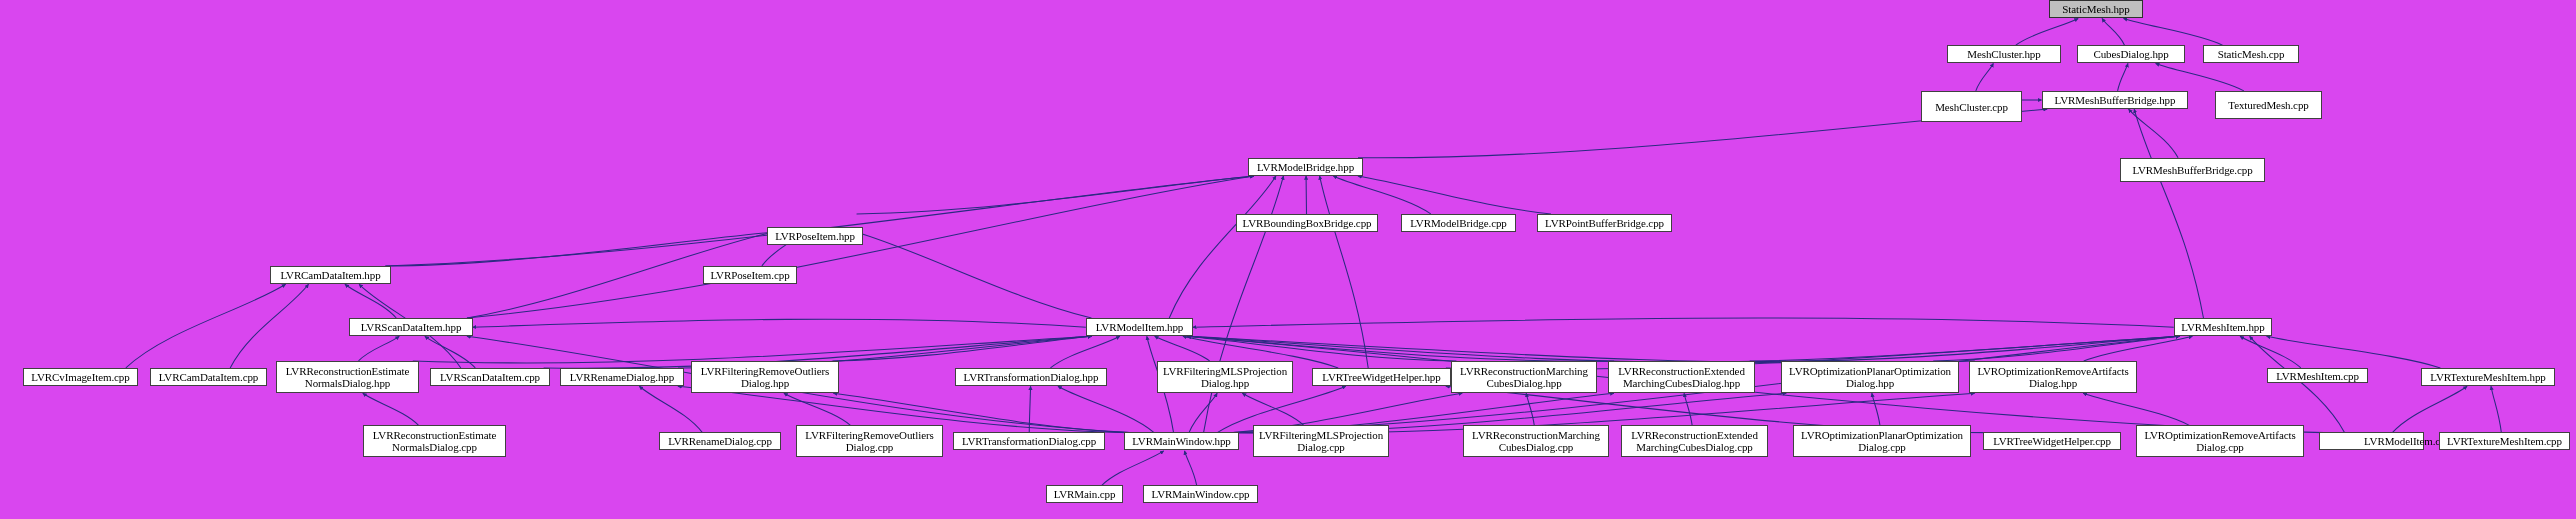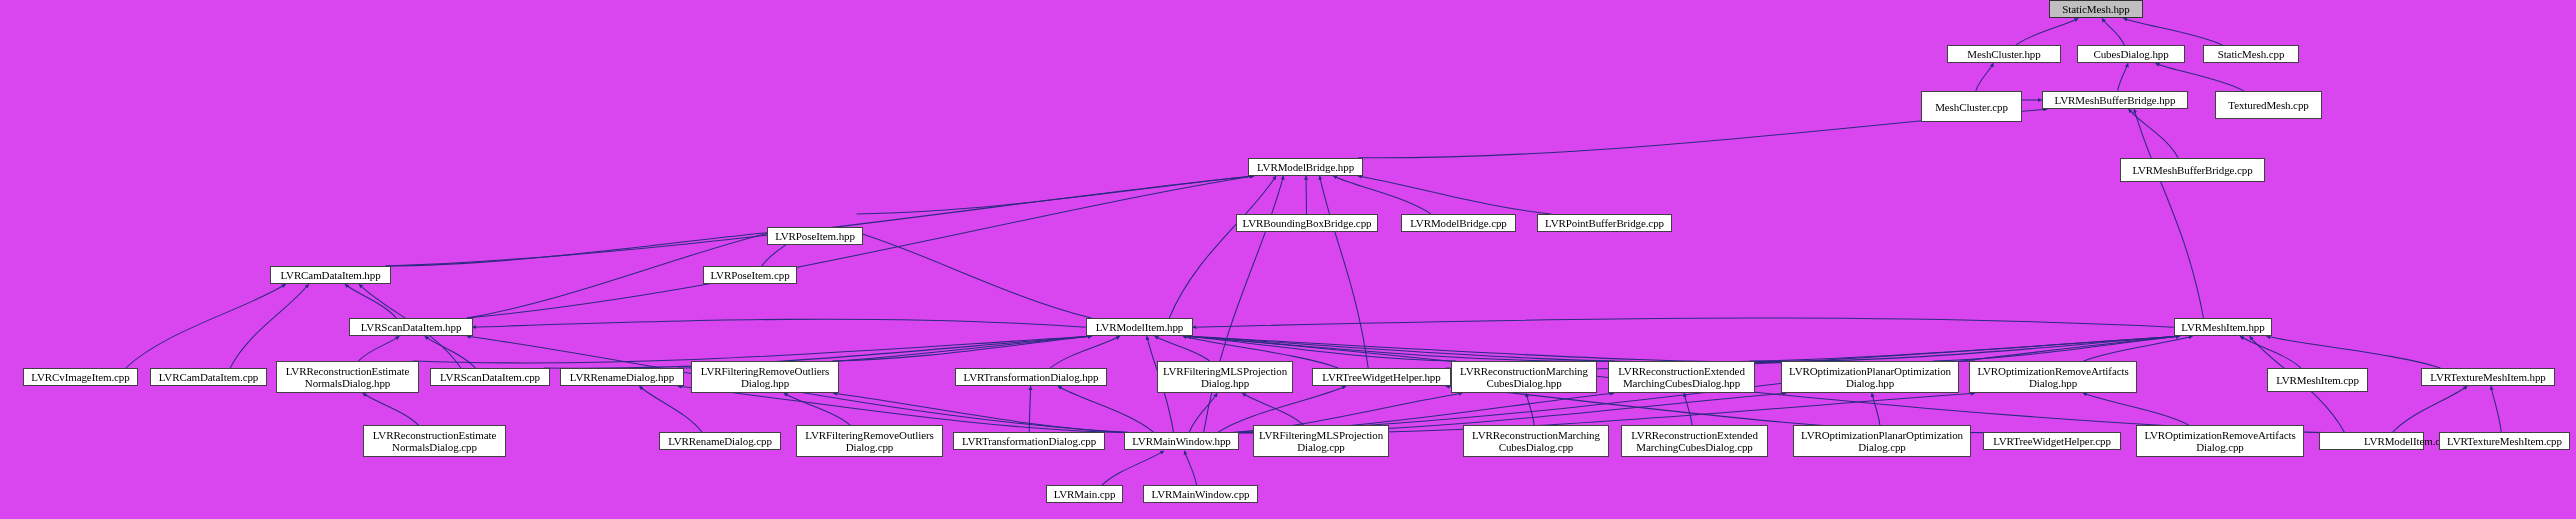--- a/index.html
+++ b/index.html
@@ -168,21 +168,21 @@
 Dialog.hpp</span></div>
       <div class="gnode" style="left: 1312px; top: 368px; width: 139px; height: 18.3px;"><span class="lbl">LVRTreeWidgetHelper.hpp</span></div>
       <div class="gnode" style="left: 1451px; top: 361px; width: 146px; height: 32px;"><span class="lbl">LVRReconstructionMarching
 CubesDialog.hpp</span></div>
       <div class="gnode" style="left: 1608px; top: 361px; width: 147px; height: 32px;"><span class="lbl">LVRReconstructionExtended
 MarchingCubesDialog.hpp</span></div>
       <div class="gnode" style="left: 1781px; top: 361px; width: 178px; height: 32px;"><span class="lbl">LVROptimizationPlanarOptimization
 Dialog.hpp</span></div>
       <div class="gnode" style="left: 1969px; top: 361px; width: 168px; height: 32px;"><span class="lbl">LVROptimizationRemoveArtifacts
 Dialog.hpp</span></div>
-      <div class="gnode" style="left: 2267px; top: 368px; width: 101px; height: 24px;"><span class="lbl">LVRMeshItem.cpp</span></div>
+      <div class="gnode" style="left: 2267px; top: 368px; width: 101px; height: 15px;"><span class="lbl">LVRMeshItem.cpp</span></div>
       <div class="gnode" style="left: 2421px; top: 368px; width: 134px; height: 18.3px;"><span class="lbl">LVRTextureMeshItem.hpp</span></div>
       <div class="gnode" style="left: 363px; top: 425px; width: 143px; height: 32px;"><span class="lbl">LVRReconstructionEstimate
 NormalsDialog.cpp</span></div>
       <div class="gnode" style="left: 659px; top: 432px; width: 122px; height: 18.3px;"><span class="lbl">LVRRenameDialog.cpp</span></div>
       <div class="gnode" style="left: 796px; top: 425px; width: 147px; height: 32px;"><span class="lbl">LVRFilteringRemoveOutliers
 Dialog.cpp</span></div>
       <div class="gnode" style="left: 953px; top: 432px; width: 152px; height: 18.3px;"><span class="lbl">LVRTransformationDialog.cpp</span></div>
       <div class="gnode" style="left: 1124px; top: 432px; width: 115px; height: 18.3px;"><span class="lbl">LVRMainWindow.hpp</span></div>
       <div class="gnode" style="left: 1253px; top: 425px; width: 136px; height: 32px;"><span class="lbl">LVRFilteringMLSProjection
 Dialog.cpp</span></div>

